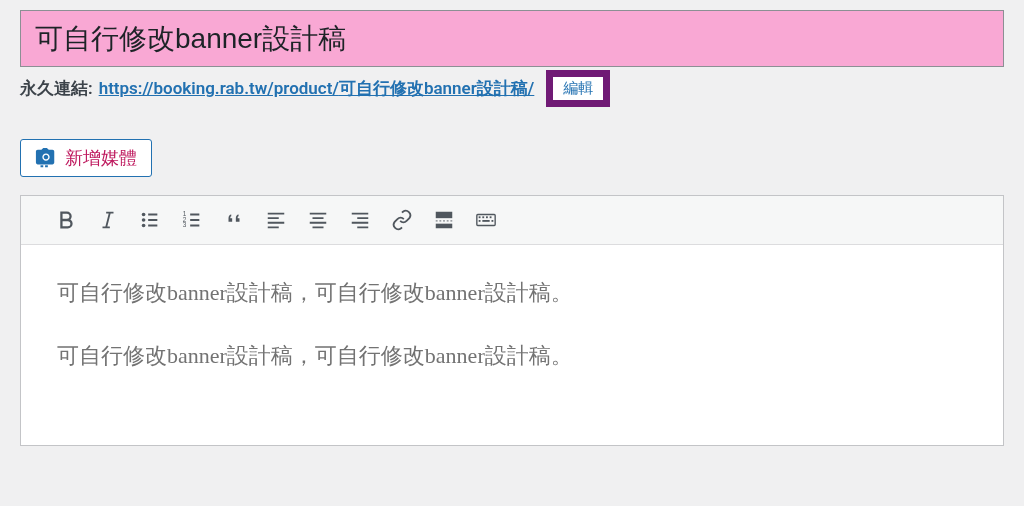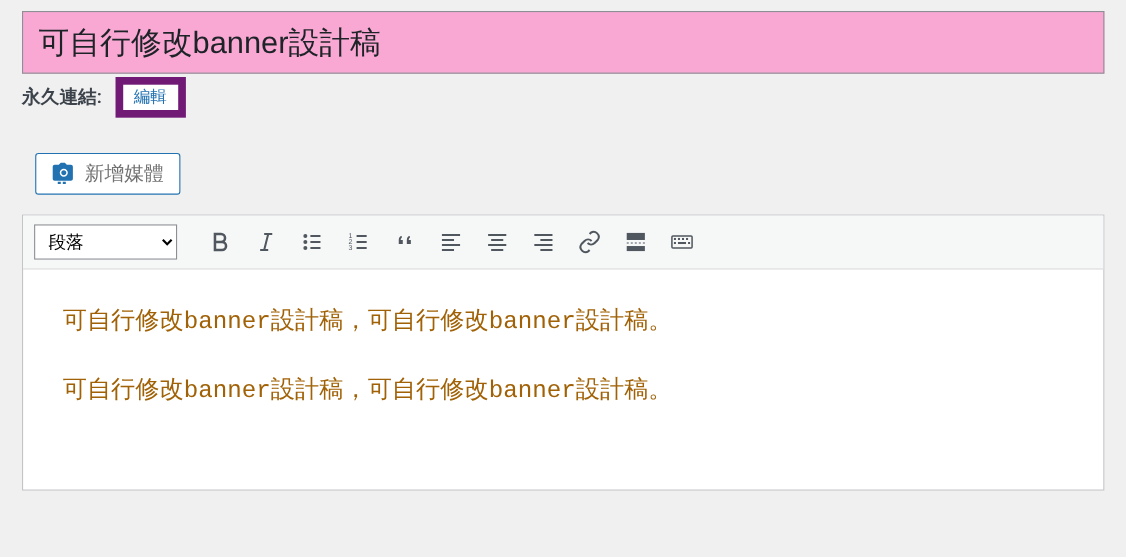--- a/index.html
+++ b/index.html
@@ -55,26 +55,25 @@
       display: flex;
       gap: 10px;
     }
     .media-btn {
       display: inline-flex;
       align-items: center;
       gap: 8px;
       padding: 6px 14px;
       border: 1px solid #2271b1;
       background: #fff;
-      color: #737373;
+      color: #be185d;
       font-size: 18px;
       cursor: pointer;
       border-radius: 3px;
       font-weight: 400;
-      margin-left: 12px;
     }
     .media-btn svg {
       width: 22px;
       height: 22px;
       fill: #2271b1;
     }
     .editor-wrap {
       margin-top: 18px;
       border: 1px solid #c3c4c7;
       background: #fff;
@@ -111,55 +110,55 @@
       height: 22px;
       fill: #50575e;
     }
     .tb-spacer {
       width: 12px;
     }
     .content-area {
       padding: 30px 36px;
       font-size: 22px;
       line-height: 1.6;
-      color: #a16207;
-      font-family: Liberation Mono, monospace;
+      color: #737373;
+      font-family: Liberation Serif, serif;
       min-height: 200px;
     }
     .content-area p {
       margin-bottom: 28px;
     }
   </style>
 </head>
 <body>
 
 
 
 <input type="text" class="title-input" value="可自行修改banner設計稿" style="">
 
 <div class="permalink-row">
   <span>永久連結:</span>
+  <a href="#" class="permalink-link">
+    <span>https://booking.rab.tw/product/</span><span>可自行修改banner設計稿/</span>
+  </a>
   <button class="edit-permalink-btn">編輯</button>
 </div>
 
 <div class="media-buttons">
   <button class="media-btn">
     <svg viewBox="0 0 24 24">
         <path d="M19 3h-4l-2-2H9L7 3H3c-1.1 0-2 .9-2 2v12c0 1.1.9 2 2 2h16c1.1 0 2-.9 2-2V5c0-1.1-.9-2-2-2zm-7 12c-2.2 0-4-1.8-4-4s1.8-4 4-4 4 1.8 4 4-1.8 4-4 4zm0-6.5c-1.4 0-2.5 1.1-2.5 2.5s1.1 2.5 2.5 2.5 2.5-1.1 2.5-2.5-1.1-2.5-2.5-2.5z"></path>
         <path d="M6 20h3v2H6zM11 20h3v2h-3z"></path>
       </svg>
     <span>新增媒體</span>
   </button>
 </div>
 
 <div class="editor-wrap">
   <div class="toolbar">
-    <select class="format-select">
-      <option>段落</option>
-    </select>
     <span class="tb-spacer"></span>
     <button class="tb-btn">
       <svg viewBox="0 0 24 24">
           <path d="M7 4h6a4 4 0 0 1 0 8H7V4zm0 8h7a4 4 0 0 1 0 8H7v-8z" fill="none" stroke="#50575e" stroke-width="2.5"></path>
         </svg>
     </button>
     <button class="tb-btn">
       <svg viewBox="0 0 24 24">
           <path d="M10 4h8M6 20h8M14 4l-4 16" stroke="#50575e" stroke-width="2" fill="none"></path>
         </svg>

